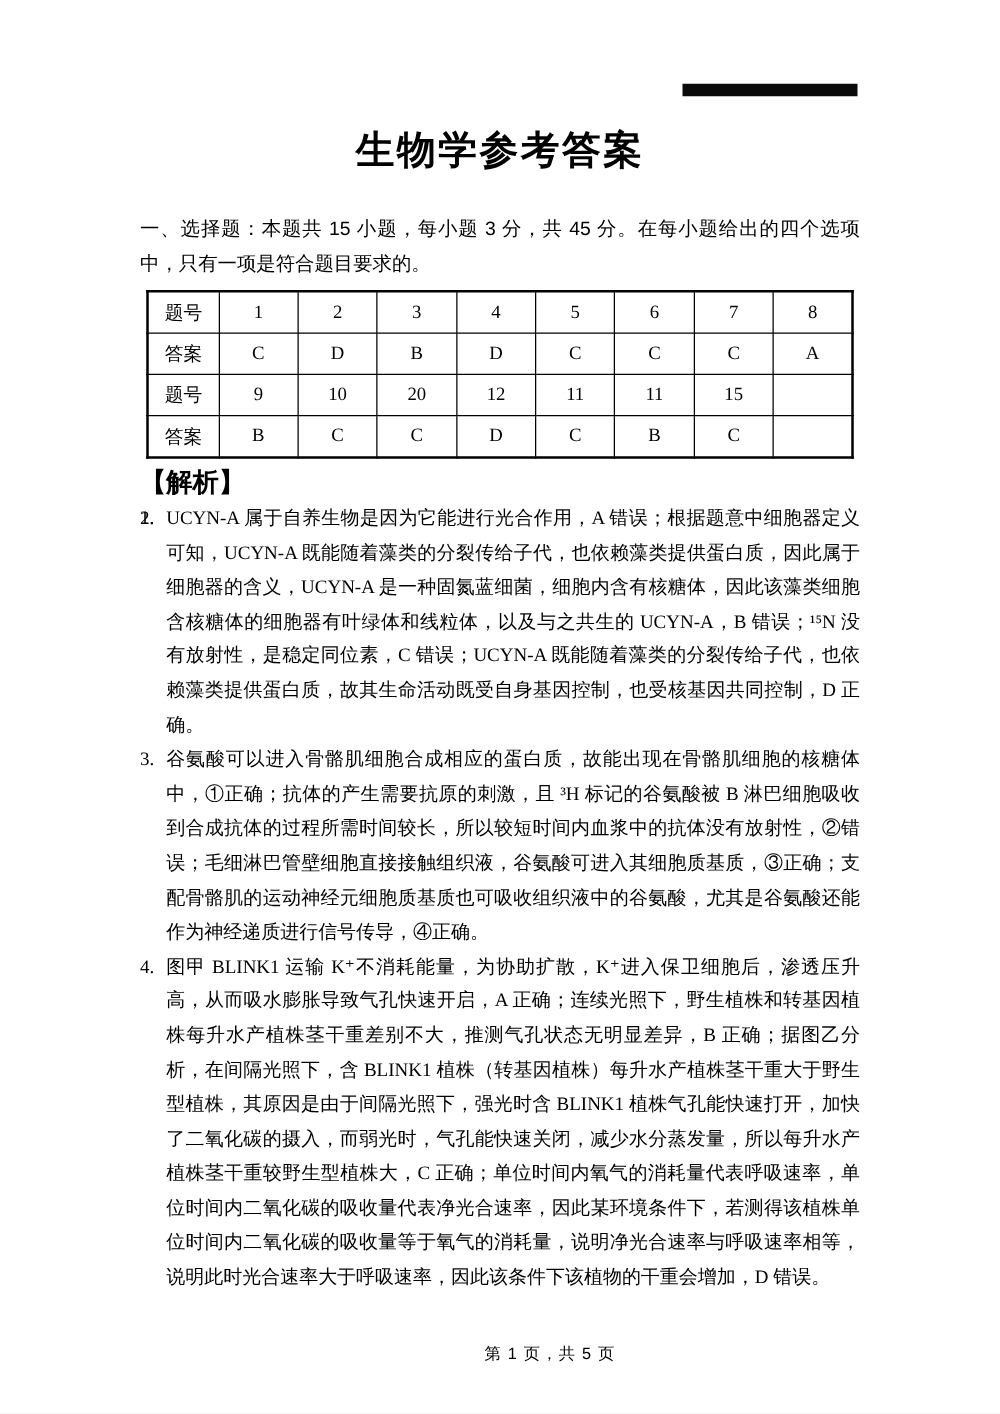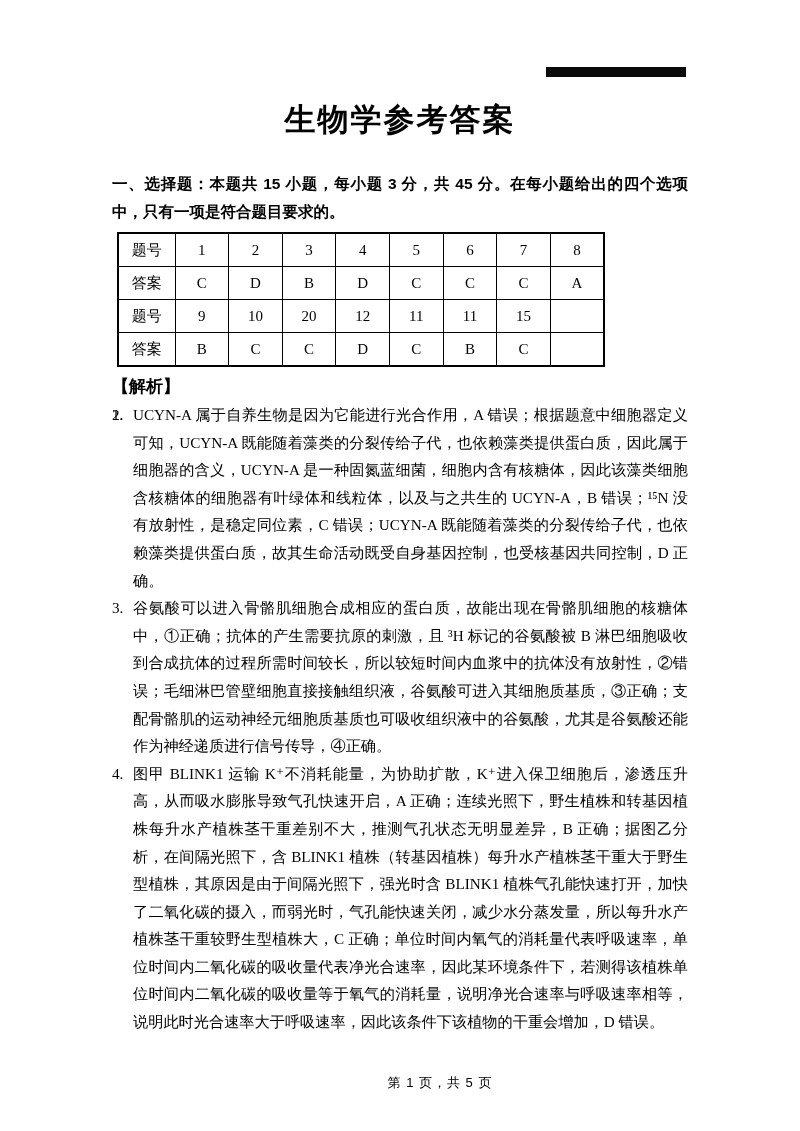--- a/index.html
+++ b/index.html
@@ -32,47 +32,47 @@
     padding-top: 103px;
     text-align: center;
     font-size: 31px;
     line-height: 34px;
     font-weight: 700;
     letter-spacing: 2px;
   }
   .section-heading {
     margin: 33px 0 0 0;
     font-family: "Liberation Sans", "DejaVu Sans", sans-serif;
-    font-weight: 700;
+    font-weight: 400;
     font-size: 15.5px;
     line-height: 28px;
     text-align: justify;
   }
   .answer-table {
     border-collapse: collapse;
     table-layout: fixed;
-    width: 488px;
+    width: 566px;
     margin: 6px 0 0 5px;
     border: 2px solid #000;
   }
   .answer-table col.first { width: 57px; }
   .answer-table td {
     border: 1px solid #000;
     height: 32px;
     padding: 0;
     text-align: center;
     vertical-align: middle;
     font-size: 15px;
   }
   .answer-table td.label-cell { font-size: 15px; }
   .analysis-label {
     margin-top: 6px;
     font-family: "Liberation Sans", "DejaVu Sans", sans-serif;
     font-weight: 700;
-    font-size: 17px;
+    font-size: 21px;
     line-height: 28px;
   }
   .analysis-item {
     position: relative;
     padding-left: 21px;
     font-size: 15.2px;
     line-height: 27.6px;
     text-align: justify;
   }
   .item-number {

